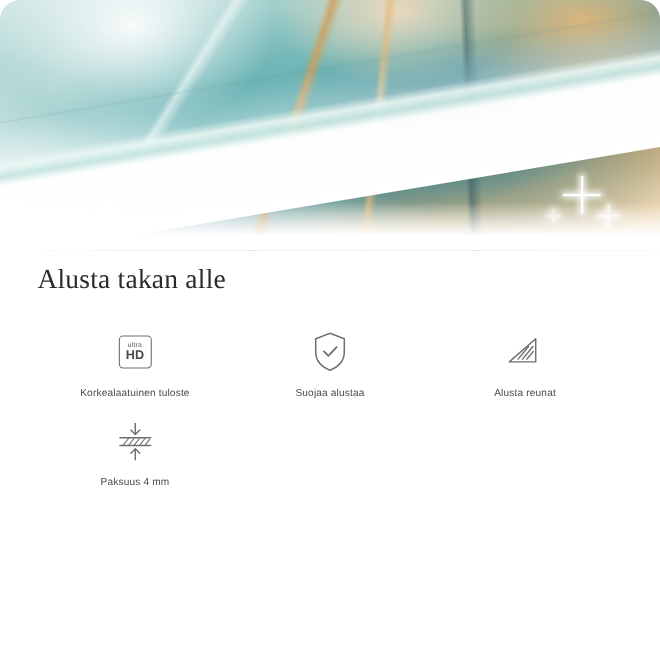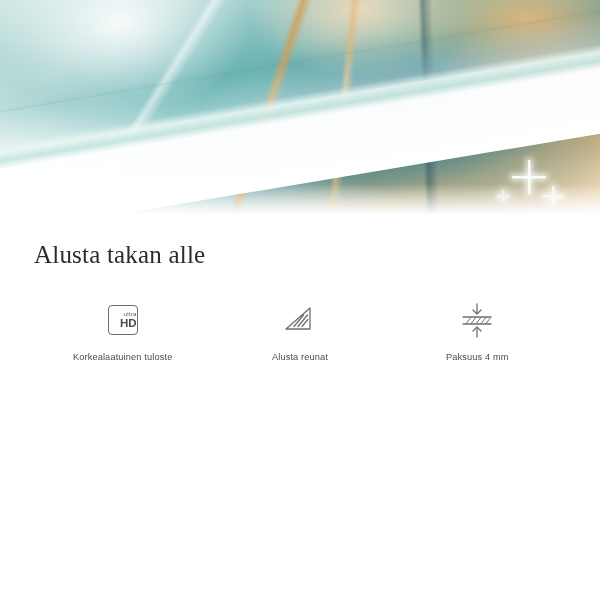--- a/index.html
+++ b/index.html
@@ -8,20 +8,21 @@
     width: 600px; height: 600px;
     background: #ffffff;
     font-family: "Liberation Sans", sans-serif;
     overflow: hidden;
   }
   .page {
     position: relative;
     width: 600px; height: 600px;
     background: #ffffff;
     overflow: hidden;
+    border-radius: 18px;
   }
 
   
   .hero {
     position: relative;
     width: 600px;
     height: 228px;
     overflow: hidden;
     background: #ffffff;
   }
@@ -135,21 +136,21 @@
     font-size: 9.2px;
     color: #4a4a4a;
     text-align: center;
     letter-spacing: .15px;
   }
   .ultrahd {
     width: 30px; height: 30px;
     border: 1.4px solid #6f6f6f;
     border-radius: 4px;
     display: flex; flex-direction: column;
-    align-items: flex-end; justify-content: center;
+    align-items: center; justify-content: center;
     line-height: 1;
   }
   .ultrahd .u1 { font-size: 6.2px; color: #5a5a5a; letter-spacing: .2px; }
   .ultrahd .u2 { font-size: 11.5px; font-weight: bold; color: #4a4a4a; margin-top: 1px; }
   svg { display: block; }
 </style>
 </head>
 <body>
 
 <div class="page">
@@ -177,20 +178,29 @@
       <div class="feature">
         <div class="icon-box">
           <div class="ultrahd">
             <span class="u1">ultra</span>
             <span class="u2">HD</span>
           </div>
         </div>
         <div class="caption">Korkealaatuinen tuloste</div>
       </div>
 
+      <div class="feature">
+        <div class="icon-box">
+          <svg width="34" height="40" viewBox="0 0 34 40" fill="none" stroke="#6f6f6f" stroke-width="1.4">
+            <path d="M17 3 L30 8 v12c0 8-5.6 13.6-13 16.6C9.6 33.6 4 28 4 20V8z"></path>
+            <path d="M11.5 19.5 l4 4 l7.5 -8" stroke-width="1.6" stroke-linecap="round" stroke-linejoin="round"></path>
+          </svg>
+        </div>
+        <div class="caption">Suojaa alustaa</div>
+      </div>
 
 
       <div class="feature">
         <div class="icon-box">
           <svg width="34" height="30" viewBox="0 0 34 30" fill="none" stroke="#6f6f6f" stroke-width="1.3" stroke-linecap="round">
             <path d="M3 24 L27 24 L27 3 Z" stroke-linejoin="round"></path>
             <line x1="11" y1="21.5" x2="20.5" y2="10"></line>
             <line x1="15" y1="21.5" x2="24.5" y2="10"></line>
             <line x1="19" y1="21.5" x2="24.8" y2="14.5"></line>
           </svg>

